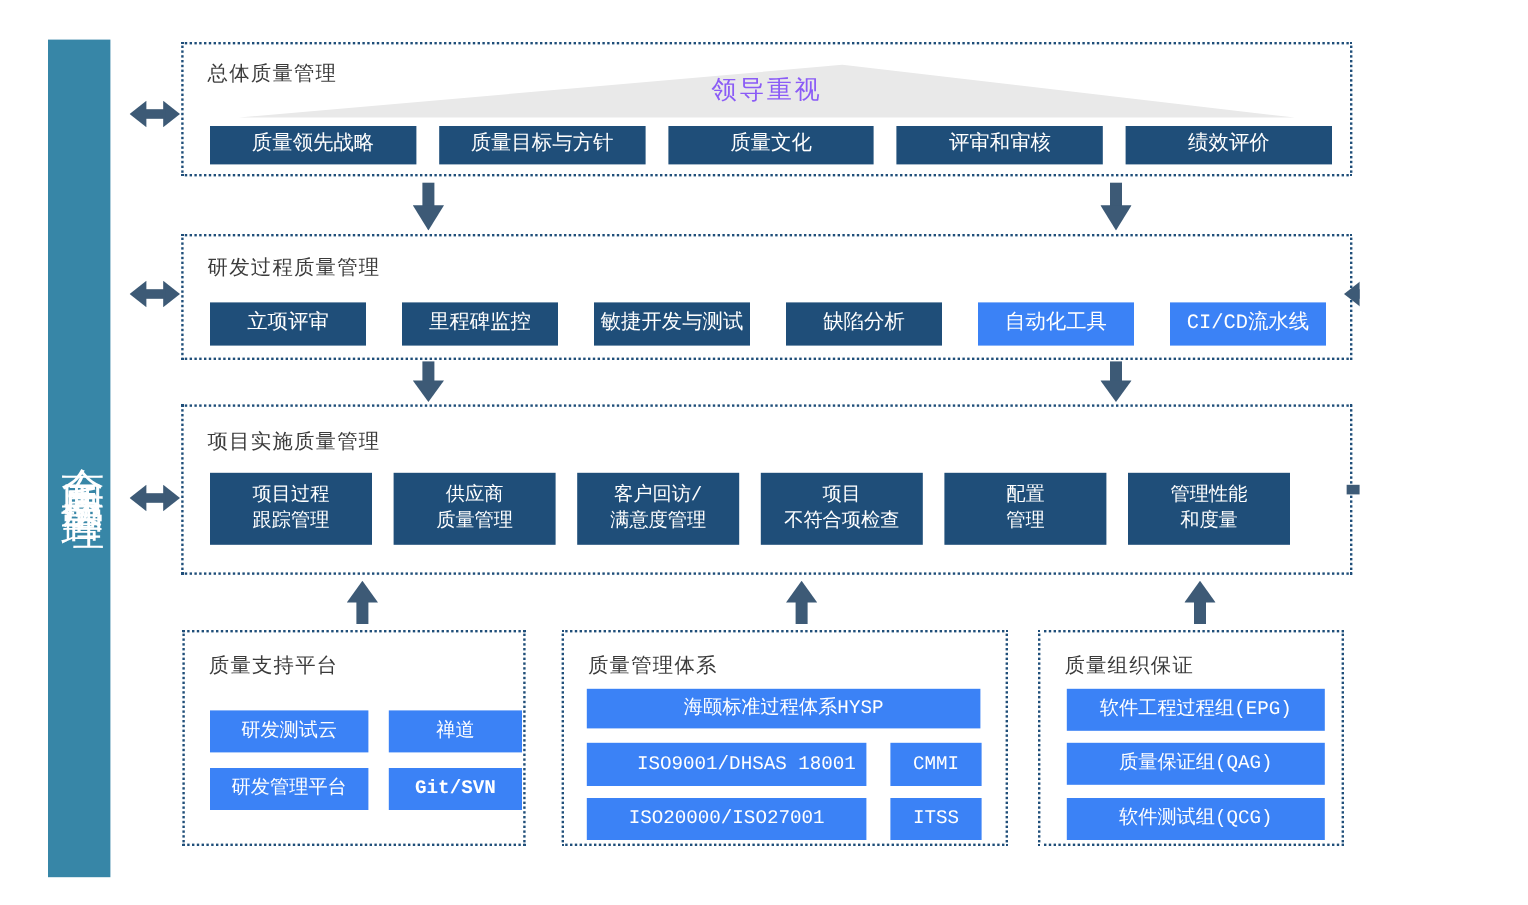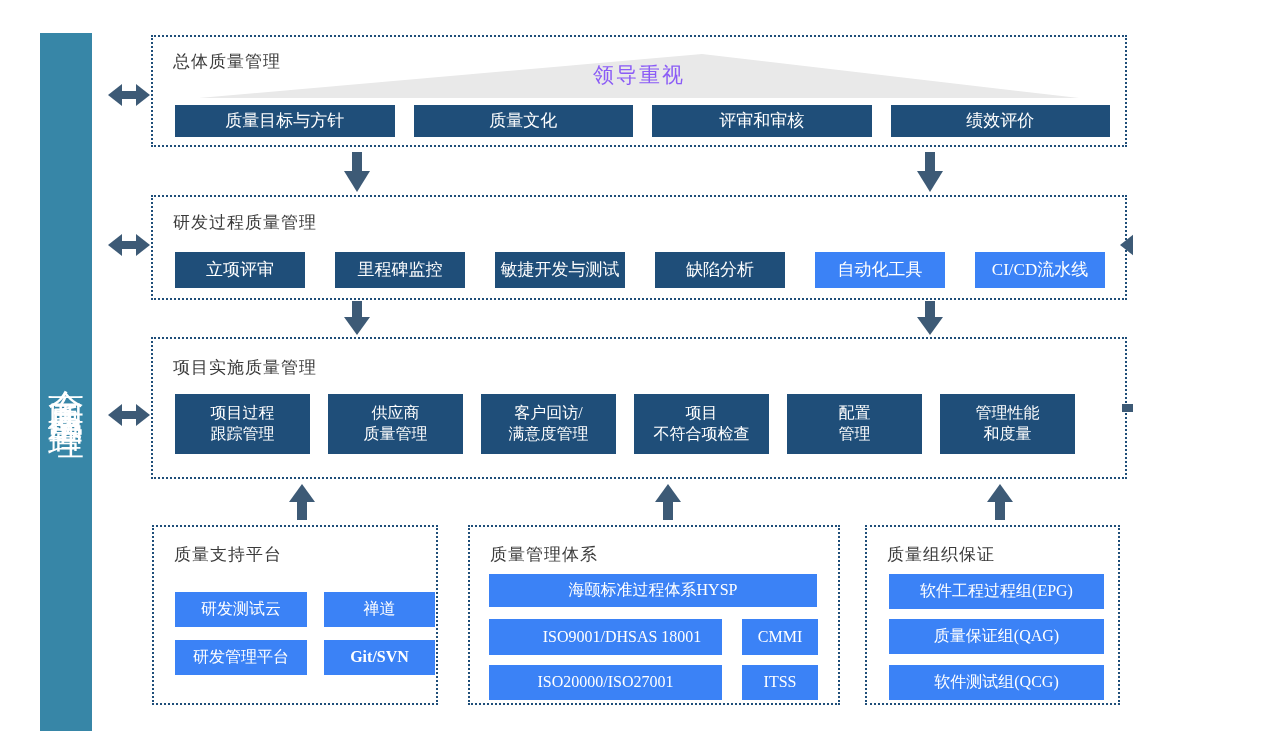--- a/index.html
+++ b/index.html
@@ -1,18 +1,18 @@
 <!DOCTYPE html>
 <html><head>
 <meta charset="utf-8">
 <style>
   html,body{margin:0;padding:0;background:#fff;}
   .canvas{
     position:relative;width:1133px;height:754px;background:#ffffff;
-    font-family:Liberation Serif, serif;overflow:hidden;
+    font-family:Liberation Mono, monospace;overflow:hidden;
   }
   .vbar{
     position:absolute;background:#3786A7;color:#fff;
     display:flex;align-items:center;justify-content:center;
   }
   .vbar span{
     writing-mode:vertical-rl;text-orientation:upright;
     letter-spacing:7px;line-height:1;
   }
   .dotted-box{
@@ -52,20 +52,21 @@
     <span style="font-size:31px;">以客户为中心</span>
   </div>
 
   <div class="dotted-box" style="left:151px;top:35px;width:976px;height:112px;">
     <svg class="tri-svg" width="976" height="112" viewBox="0 0 976 112">
       <polygon points="46,61 549,17 926,61" fill="#E9E9E9"></polygon>
     </svg>
     <div class="box-title" style="top:13px;">总体质量管理</div>
     <div class="banner-text" style="left:386px;top:24px;width:200px;">领导重视</div>
     <div class="row-flex" style="left:22px;right:15px;top:68px;height:32px;gap:19px;">
+      <div class="btn">质量领先战略</div>
       <div class="btn">质量目标与方针</div>
       <div class="btn">质量文化</div>
       <div class="btn">评审和审核</div>
       <div class="btn">绩效评价</div>
     </div>
   </div>
 
   <div class="dotted-box" style="left:151px;top:195px;width:976px;height:105px;">
     <div class="box-title" style="top:14px;">研发过程质量管理</div>
     <div class="row-flex" style="left:22px;right:20px;top:55px;height:36px;gap:30px;">

